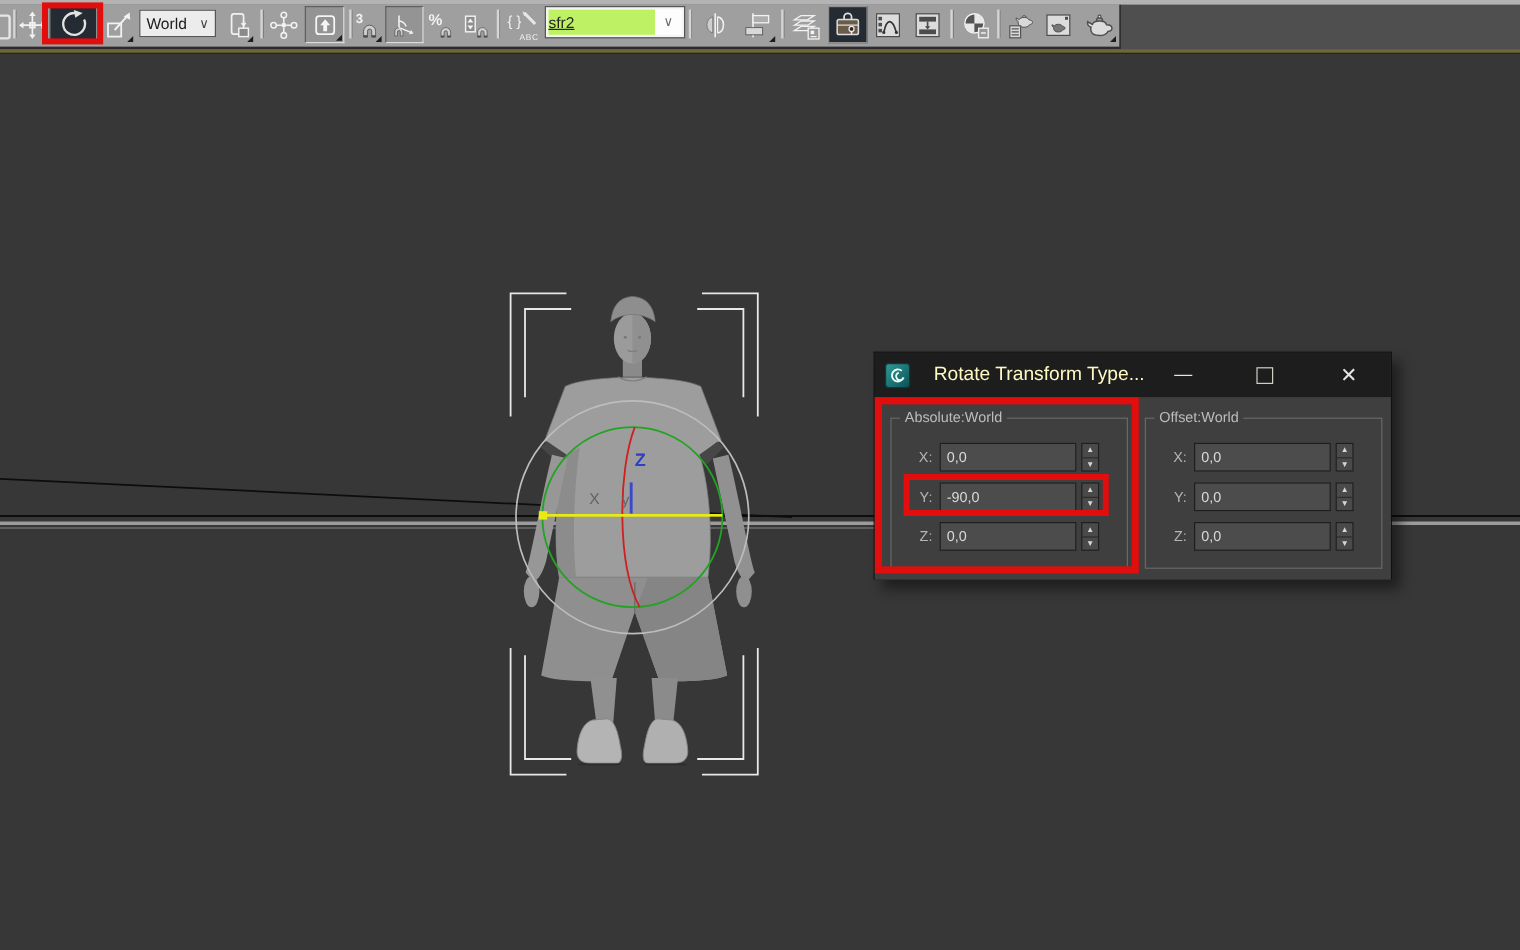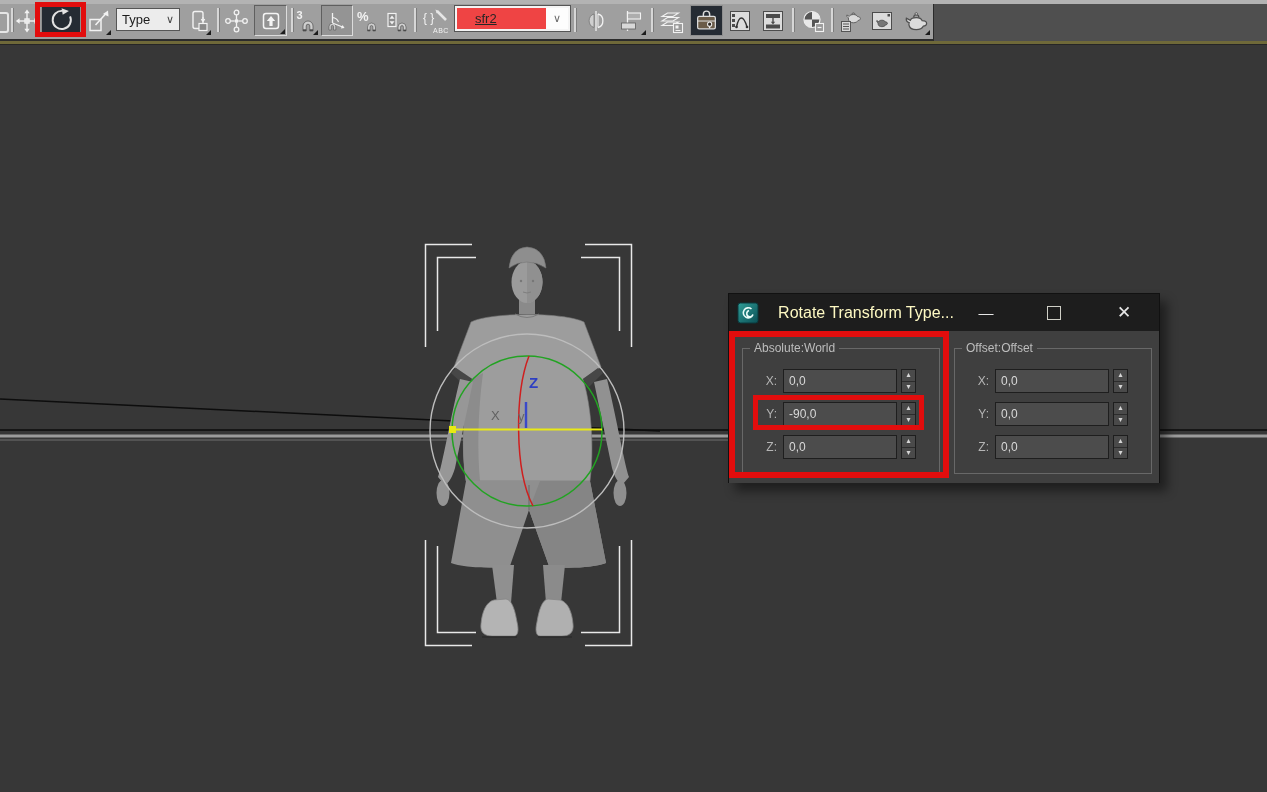--- a/index.html
+++ b/index.html
@@ -22,21 +22,21 @@
   .fly{position:absolute;right:1px;bottom:1px;width:0;height:0;
        border-bottom:5px solid #1d1d1d;border-left:5px solid transparent;}
   .partial-icon{position:absolute;left:-6px;top:12px;width:11px;height:17px;
        border:2px solid #e6e6e6;border-radius:3px;}
   .combo{position:absolute;box-sizing:border-box;display:flex;align-items:center;
          font-size:13px;color:#1c1c1c;}
   .combo.view{left:116px;top:8px;width:64px;height:23px;background:#ececec;border:1px solid #565656;}
   .combo.view .cv{flex:1;padding-left:5px;}
   .combo.view .chev{width:18px;text-align:center;color:#444;font-size:11px;}
   .combo.selset{left:455px;top:6px;width:115px;height:25px;background:#fff;border:2px solid #f4f4f4;outline:1px solid #555;}
-  .combo.selset .cv{flex:1;height:100%;background:#ef4444;color:#262626;display:flex;align-items:center;padding-left:18px;text-decoration:underline;}
+  .combo.selset .cv{flex:1;height:100%;background:#bef264;color:#262626;display:flex;align-items:center;padding-left:0;text-decoration:underline;}
   .combo.selset .chev{width:22px;height:100%;background:#fdfdfd;color:#6a6a6a;display:flex;align-items:center;justify-content:center;font-size:11px;}
   
   .hl{position:absolute;box-sizing:border-box;z-index:60;}
   .hl.rotate{left:35px;top:2px;width:51px;height:35px;border:5px solid #e20d0d;}
   .hl.abs{left:729px;top:331px;width:220px;height:147px;border:6px solid #e20d0d;}
   .hl.yfield{left:753px;top:395px;width:171px;height:35px;border:5px solid #e20d0d;}
   
   .dialog{position:absolute;left:728px;top:293px;width:432px;height:190px;z-index:40;
           box-shadow:7px 8px 10px rgba(0,0,0,.45);border:1px solid #111;box-sizing:border-box;}
   .titlebar{position:relative;height:37px;background:#1d1d1d;display:flex;align-items:center;}
@@ -173,21 +173,21 @@
     <div class="tbtn" style="left:84px;width:28px">
       <svg width="25" height="26" viewBox="0 0 24 26">
         <rect x="3.5" y="11.5" width="11" height="11" fill="none" stroke="#f2f2f2" stroke-width="1.5"></rect>
         <line x1="9" y1="17" x2="19" y2="6" stroke="#f2f2f2" stroke-width="1.6"></line>
         <path d="M21.5 2.5 L22 8.5 L16.5 6 Z" fill="#f2f2f2"></path>
       </svg>
       <span class="fly"></span>
     </div>
 
     <div class="combo view">
-      <span class="cv">Type</span>
+      <span class="cv">World</span>
       <span class="chev">∨</span>
     </div>
 
     <div class="tbtn" style="left:184px;width:28px">
       <svg width="25" height="26" viewBox="0 0 24 26">
         <rect x="6.5" y="3.5" width="10" height="17" rx="2" fill="none" stroke="#f2f2f2" stroke-width="1.4"></rect>
         <rect x="12.5" y="15.5" width="8" height="7" fill="#8a8a8a" stroke="#f2f2f2" stroke-width="1.2"></rect>
         <path d="M16.5 9 v4 M14.7 11.2 L16.5 13.3 L18.3 11.2" fill="none" stroke="#f2f2f2" stroke-width="1.2"></path>
       </svg>
       <span class="fly"></span>
@@ -428,21 +428,21 @@
           <span class="axl">Z:</span>
           <input value="0,0" style="">
           <div class="spinner">
             <span>▴</span>
             <span>▾</span>
           </div>
         </div>
       </div>
 
       <div class="group offgrp">
-        <span class="glabel">Offset:Offset</span>
+        <span class="glabel">Offset:World</span>
         <div class="frow r1">
           <span class="axl">X:</span>
           <input value="0,0" style="">
           <div class="spinner">
             <span>▴</span>
             <span>▾</span>
           </div>
         </div>
         <div class="frow r2">
           <span class="axl">Y:</span>

